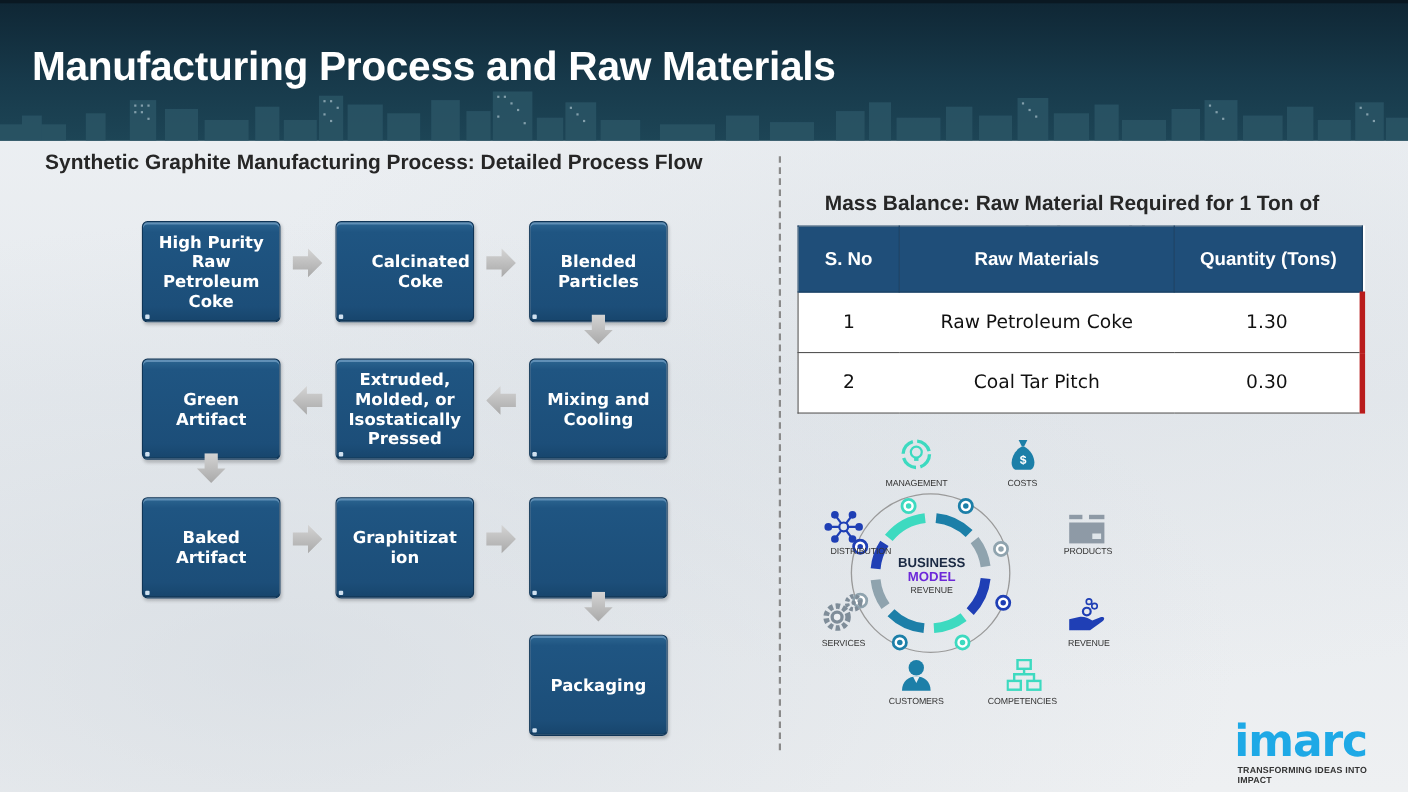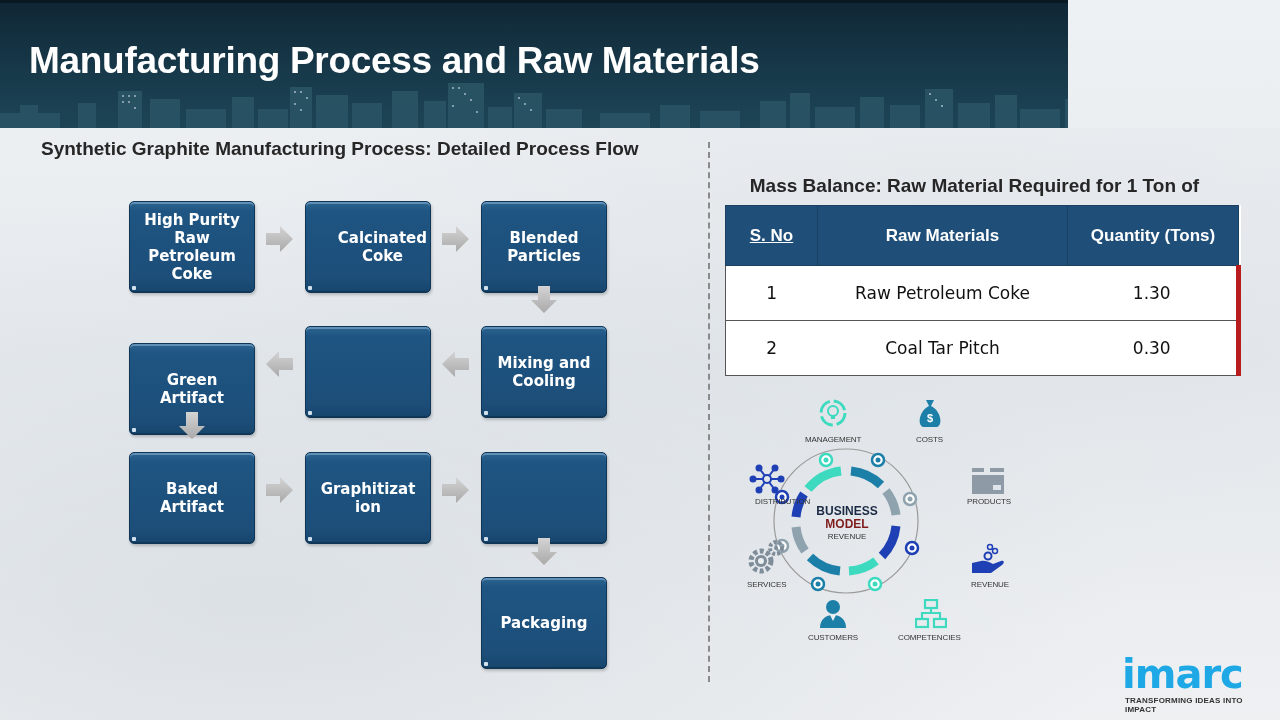--- a/index.html
+++ b/index.html
@@ -4,21 +4,21 @@
 <style>
   * { box-sizing: border-box; margin: 0; padding: 0; }
   html, body { width: 1280px; height: 720px; overflow: hidden; }
   body {
     position: relative;
     font-family: "Liberation Sans", sans-serif;
     background: linear-gradient(180deg, #eef1f4 0%, #e6eaee 50%, #eef0f2 100%);
   }
   
   .header {
-    position: absolute; left: 0; top: 0; width: 1068px; height: 128px;
+    position: absolute; left: 0; top: 0; width: 1280px; height: 128px;
     background: linear-gradient(180deg, #0f2634 0%, #17394a 55%, #1d4556 100%);
     overflow: hidden;
   }
   .header .topline { position: absolute; left: 0; top: 0; width: 100%; height: 3px; background: #0a1822; }
   .header .title {
     position: absolute; left: 29px; top: 40px;
     color: #ffffff; font-weight: bold; font-size: 37px; letter-spacing: -0.3px;
     font-family: "Liberation Sans", sans-serif;
   }
   .skyline { position: absolute; left: 0; bottom: 0; width: 1280px; height: 45px; }
@@ -181,22 +181,26 @@
       <span class="lbl">Blended
 Particles</span>
     </div>
   <div class="step" style="left:481px;top:326px;">
       <span class="corner"></span>
       <span class="lbl">Mixing and
 Cooling</span>
     </div>
   <div class="step" style="left:305px;top:326px;">
       <span class="corner"></span>
-    </div>
-  <div class="step" style="left:129px;top:343px;">
+      <span class="lbl">Extruded,
+Molded, or
+Isostatically
+Pressed</span>
+    </div>
+  <div class="step" style="left:129px;top:326px;">
       <span class="corner"></span>
       <span class="lbl">Green
 Artifact</span>
     </div>
   <div class="step" style="left:129px;top:452px;">
       <span class="corner"></span>
       <span class="lbl">Baked
 Artifact</span>
     </div>
   <div class="step" style="left:305px;top:452px;">
@@ -244,21 +248,21 @@
     </svg>
   <svg class="arrow" style="left:530px;top:538px;" width="28" height="28">
       <polygon points="8,0 20,0 20,14 27,14 14,27 1,14 8,14" fill="url(#ga)"></polygon>
     </svg>
 </div>
 
 <div class="right-title">Mass Balance: Raw Material Required for 1 Ton of Synthetic Graphite</div>
 <table class="mb">
   <thead>
     <tr>
-      <th style="width:92px;text-decoration:underline;">S. No</th>
+      <th style="width:92px;">S. No</th>
       <th style="width:250px;">Raw Materials</th>
       <th>Quantity  (Tons)</th>
     </tr>
   </thead>
   <tbody>
     <tr>
       <td>1</td>
       <td>Raw Petroleum Coke</td>
       <td>1.30</td>
     </tr>
@@ -299,21 +303,21 @@
       <circle cx="83" cy="191" r="6" stroke="#1c7fa8"></circle>
         <circle cx="83" cy="191" r="2.5" fill="#1c7fa8" stroke="none"></circle>
       <circle cx="47" cy="153" r="6" stroke="#8fa3ae"></circle>
         <circle cx="47" cy="153" r="2.5" fill="#8fa3ae" stroke="none"></circle>
       <circle cx="47" cy="104" r="6" stroke="#1f3fb5"></circle>
         <circle cx="47" cy="104" r="2.5" fill="#1f3fb5" stroke="none"></circle>
     </g>
   </svg>
   <div class="bm-center" style="left:76px;top:112px;width:72px;">
     <div style="font-size:12px;font-weight:bold;color:#1b2a44;line-height:13px;">BUSINESS</div>
-    <div style="font-size:12px;font-weight:bold;color:#7f1d1d;line-height:13px;text-align:center;">MODEL</div>
+    <div style="font-size:12px;font-weight:bold;color:#6d28d9;line-height:13px;text-align:center;">MODEL</div>
     <div style="font-size:8px;color:#333;line-height:11px;">REVENUE</div>
   </div>
 
   <svg style="position:absolute;left:82px;top:4px;" width="32" height="32">
       <circle cx="16" cy="16" r="12" fill="none" stroke="#3ddac0" stroke-width="3" stroke-dasharray="15 4"></circle>
       <circle cx="16" cy="14" r="5" fill="none" stroke="#3ddac0" stroke-width="2"></circle>
       <rect x="14" y="19" width="4" height="3" fill="#3ddac0"></rect>
     </svg>
   <div class="bm-label" style="left:70px;top:42px;">MANAGEMENT</div>
 

